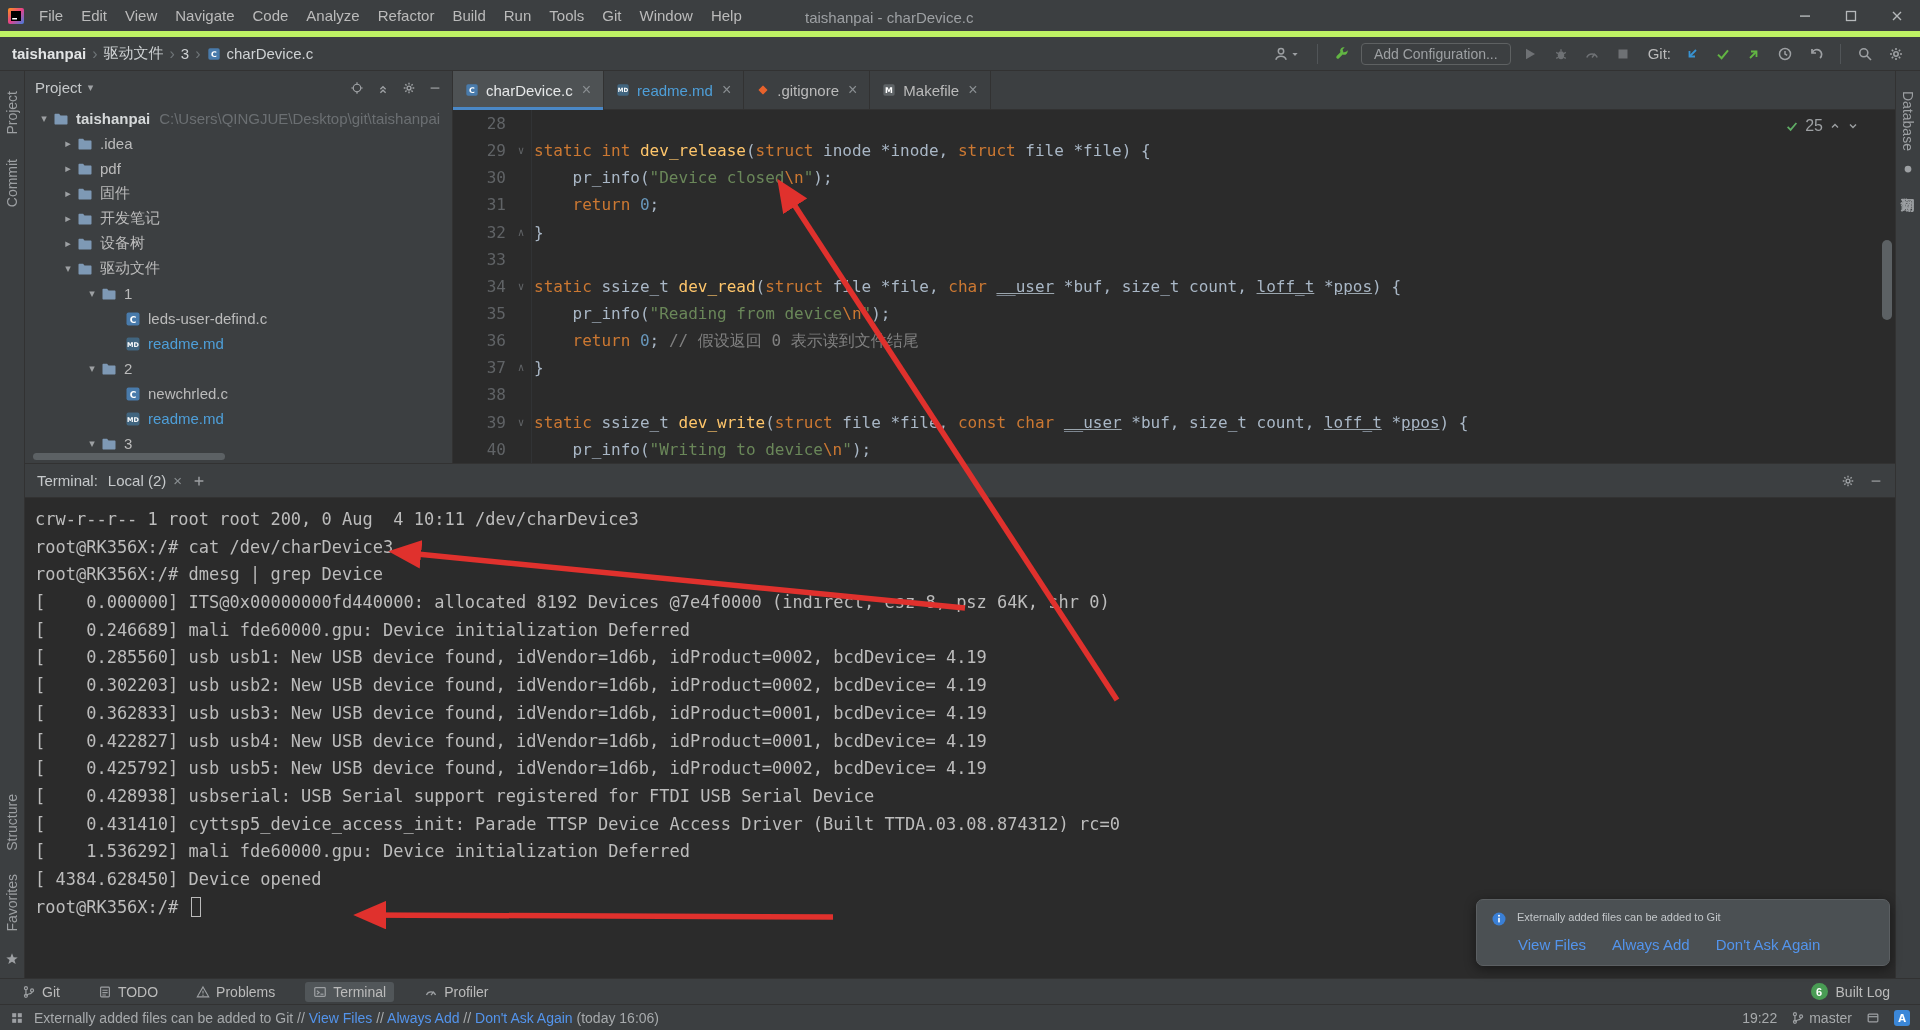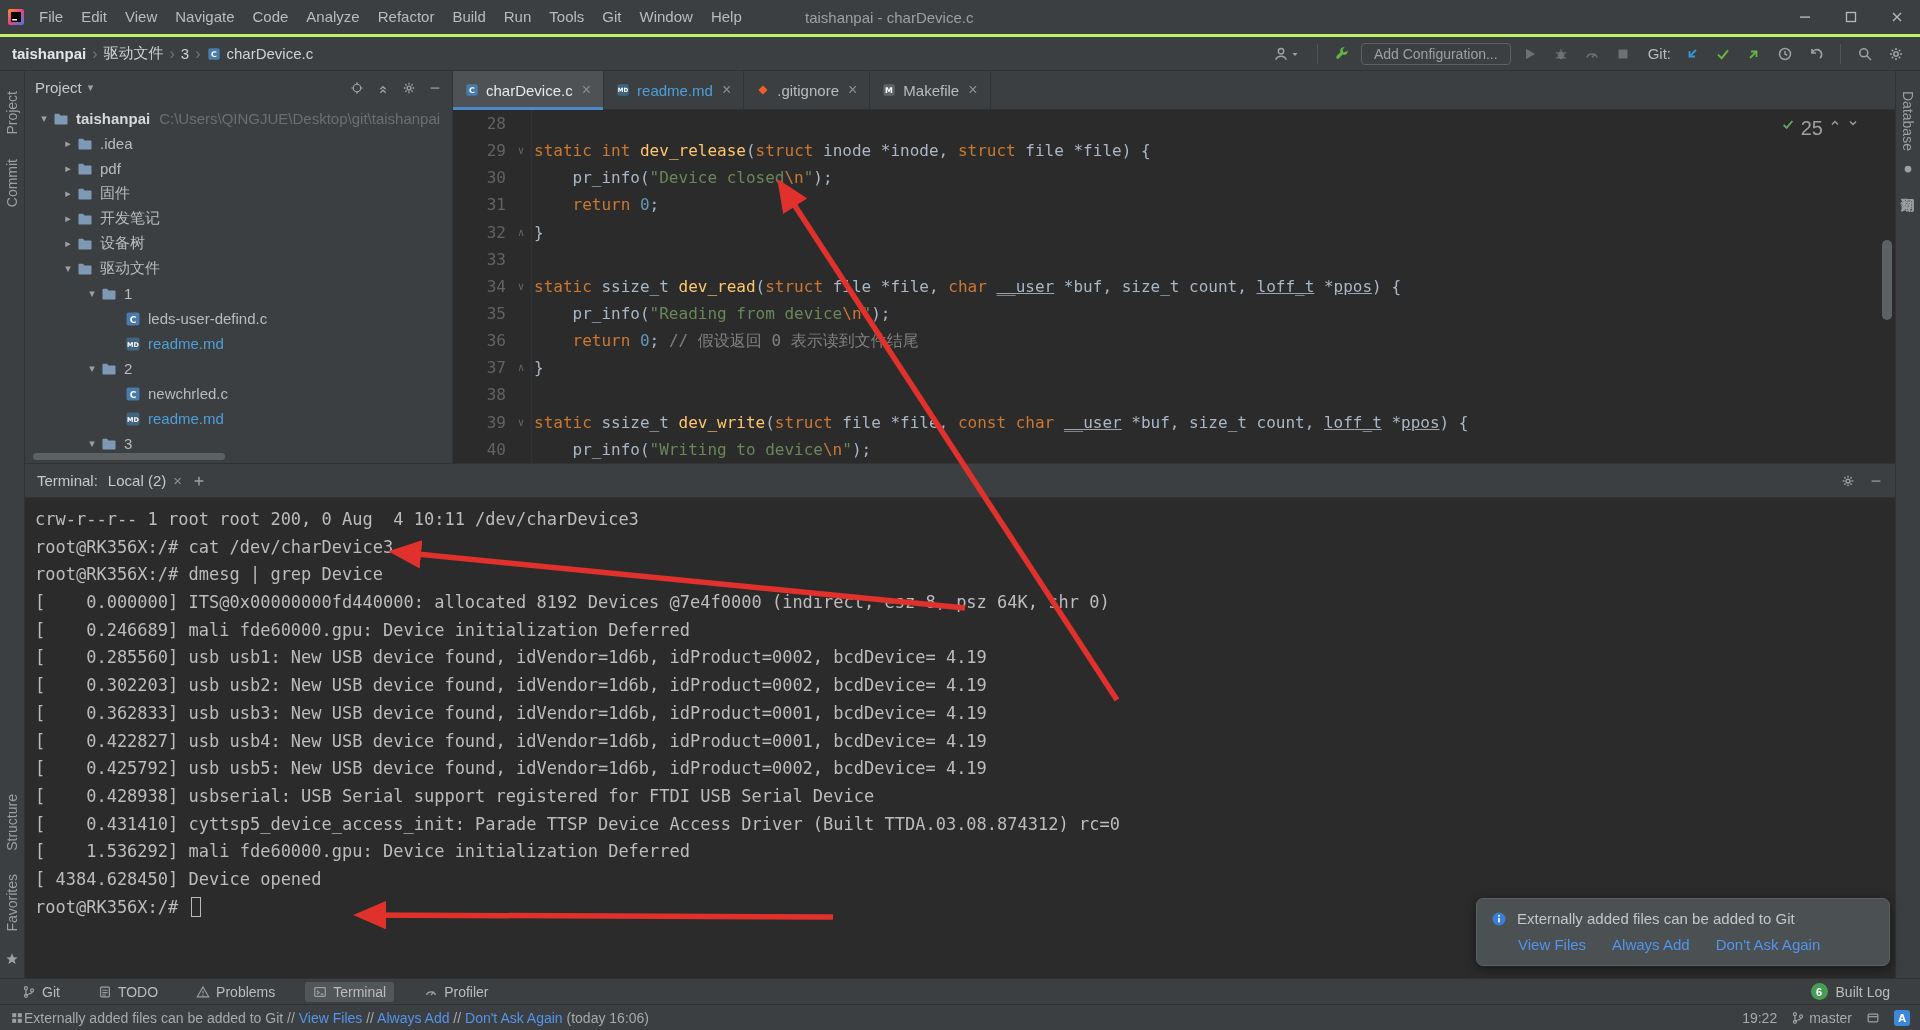--- a/index.html
+++ b/index.html
@@ -2,21 +2,21 @@
 <html><head>
 <meta charset="utf-8">
 <style>
 *{margin:0;padding:0;box-sizing:border-box;user-select:none}
 html,body{width:1920px;height:1030px;overflow:hidden;background:#2b2b2b;
   font-family:"Liberation Sans",sans-serif;color:#bbbbbb;font-size:15px}
 .app{position:relative;width:1920px;height:1030px;display:flex;flex-direction:column;background:#3c3f41}
 
 
 .titlebar{height:37px;flex:none;display:flex;align-items:center;background:#3c3f41;
-  border-bottom:3px solid #bef264;position:relative;padding-left:8px}
+  border-bottom:6px solid #bef264;position:relative;padding-left:8px}
 .menu-bar{display:flex;align-items:center}
 .menu-item{padding:0 9px;line-height:36px;color:#bbbbbb;cursor:default}
 .win-title{position:absolute;left:805px;top:0;line-height:36px;color:#9da0a3}
 .win-controls{margin-left:auto;display:flex;height:36px}
 .win-btn{width:46px;height:36px;display:flex;align-items:center;justify-content:center}
 .logo{margin-right:6px}
 
 
 .toolbar{height:34px;flex:none;display:flex;align-items:center;background:#3c3f41;
   border-bottom:1px solid #323232;padding:0 12px}
@@ -68,22 +68,22 @@
 .tab.modified .label{color:#4e9fd9}
 .tab .close{color:#8a8f92;font-size:16px;line-height:16px;margin-left:2px}
 .code-area{flex:1;position:relative;overflow:hidden;font-family:"DejaVu Sans Mono",monospace;font-size:16px}
 .code-line{display:flex;height:27.15px;line-height:27.15px;white-space:pre}
 .ln{width:58px;flex:none;text-align:right;color:#606366;font-size:16px;padding-right:5px}
 .fold{width:20px;flex:none;text-align:center;color:#606366;font-size:11px}
 .code-text{padding-left:2px;border-left:1px solid #313335}
 .t-kw{color:#cc7832}.t-d{color:#a9b7c6}.t-fn{color:#ffc66b}.t-s{color:#6a8759}
 .t-e{color:#cc7832}.t-n{color:#6897bb}.t-c{color:#808080}
 .t-u{color:#a9b7c6;text-decoration:underline;text-decoration-color:#9aa5ad}
-.inspect{position:absolute;top:7px;right:36px;display:flex;gap:6px;
-  color:#9da0a3;font-size:20px;font-family:"Liberation Sans",sans-serif}
+.inspect{position:absolute;top:7px;right:36px;display:flex;align-items:center;gap:6px;
+  color:#9da0a3;font-size:16px;font-family:"Liberation Sans",sans-serif}
 .v-scroll{position:absolute;right:3px;top:130px;width:10px;height:80px;border-radius:5px;background:#5c6164}
 
 
 .terminal{flex:1;display:flex;flex-direction:column;background:#2b2b2b;border-top:1px solid #323232;min-height:0}
 .term-header{height:34px;flex:none;display:flex;align-items:center;gap:10px;background:#3c3f41;
   border-bottom:1px solid #323232;padding:0 12px}
 .term-label{color:#c6c9cb}
 .term-tab{display:flex;align-items:flex-end;gap:7px;color:#c6c9cb}
 .term-tab .close{color:#8a8f92}
 .th-icons{margin-left:auto;display:flex;gap:14px;align-items:center}
@@ -95,31 +95,31 @@
 
 .bottom-bar{height:26px;flex:none;display:flex;align-items:center;gap:22px;background:#3c3f41;
   border-top:1px solid #323232;padding:0 14px;font-size:14px;color:#bbbbbb}
 .bb-item{display:flex;align-items:center;gap:6px;padding:2px 8px;border-radius:3px}
 .bb-item.active{background:#515659}
 .bb-right{margin-left:auto;display:flex;align-items:center;gap:8px;margin-right:16px}
 .badge{width:17px;height:17px;border-radius:50%;background:#499c54;color:#fff;font-size:11px;
   display:flex;align-items:center;justify-content:center;font-weight:bold}
 
 
-.status-bar{height:26px;flex:none;display:flex;align-items:center;background:#3c3f41;
+.status-bar{height:26px;flex:none;display:flex;align-items:center;gap:10px;background:#3c3f41;
   border-top:1px solid #323232;padding:0 10px;font-size:14px;color:#a7aaac}
 .sb-msg{white-space:nowrap;overflow:hidden}
 .sb-link{color:#5394ec}
 .sb-right{margin-left:auto;display:flex;align-items:center;gap:14px}
 .branch{display:flex;align-items:center;gap:4px;color:#a7aaac}
 
 
 .balloon{position:absolute;right:30px;bottom:64px;width:414px;background:#4b5053;border:1px solid #5b5f62;
   border-radius:7px;padding:11px 14px 12px 14px;z-index:55;box-shadow:0 3px 12px rgba(0,0,0,.45)}
-.balloon-head{display:flex;align-items:center;gap:10px;color:#c3c7ca;font-size:15px}
+.balloon-head{display:flex;gap:10px;color:#c3c7ca;font-size:11px}
 .balloon-links{margin:9px 0 0 27px;display:flex;gap:26px;font-size:15px}
 .balloon-links span{color:#5394ec}
 
 
 .arrows{position:absolute;inset:0;width:1920px;height:1030px;z-index:60;pointer-events:none}
 
 .icon{display:inline-flex;width:16px;height:16px;flex:none;align-items:center;justify-content:center}
 .icon svg{width:100%;height:100%;display:block}
 .icon.sm{width:14px;height:14px}
 .icon.xs{width:12px;height:12px}

